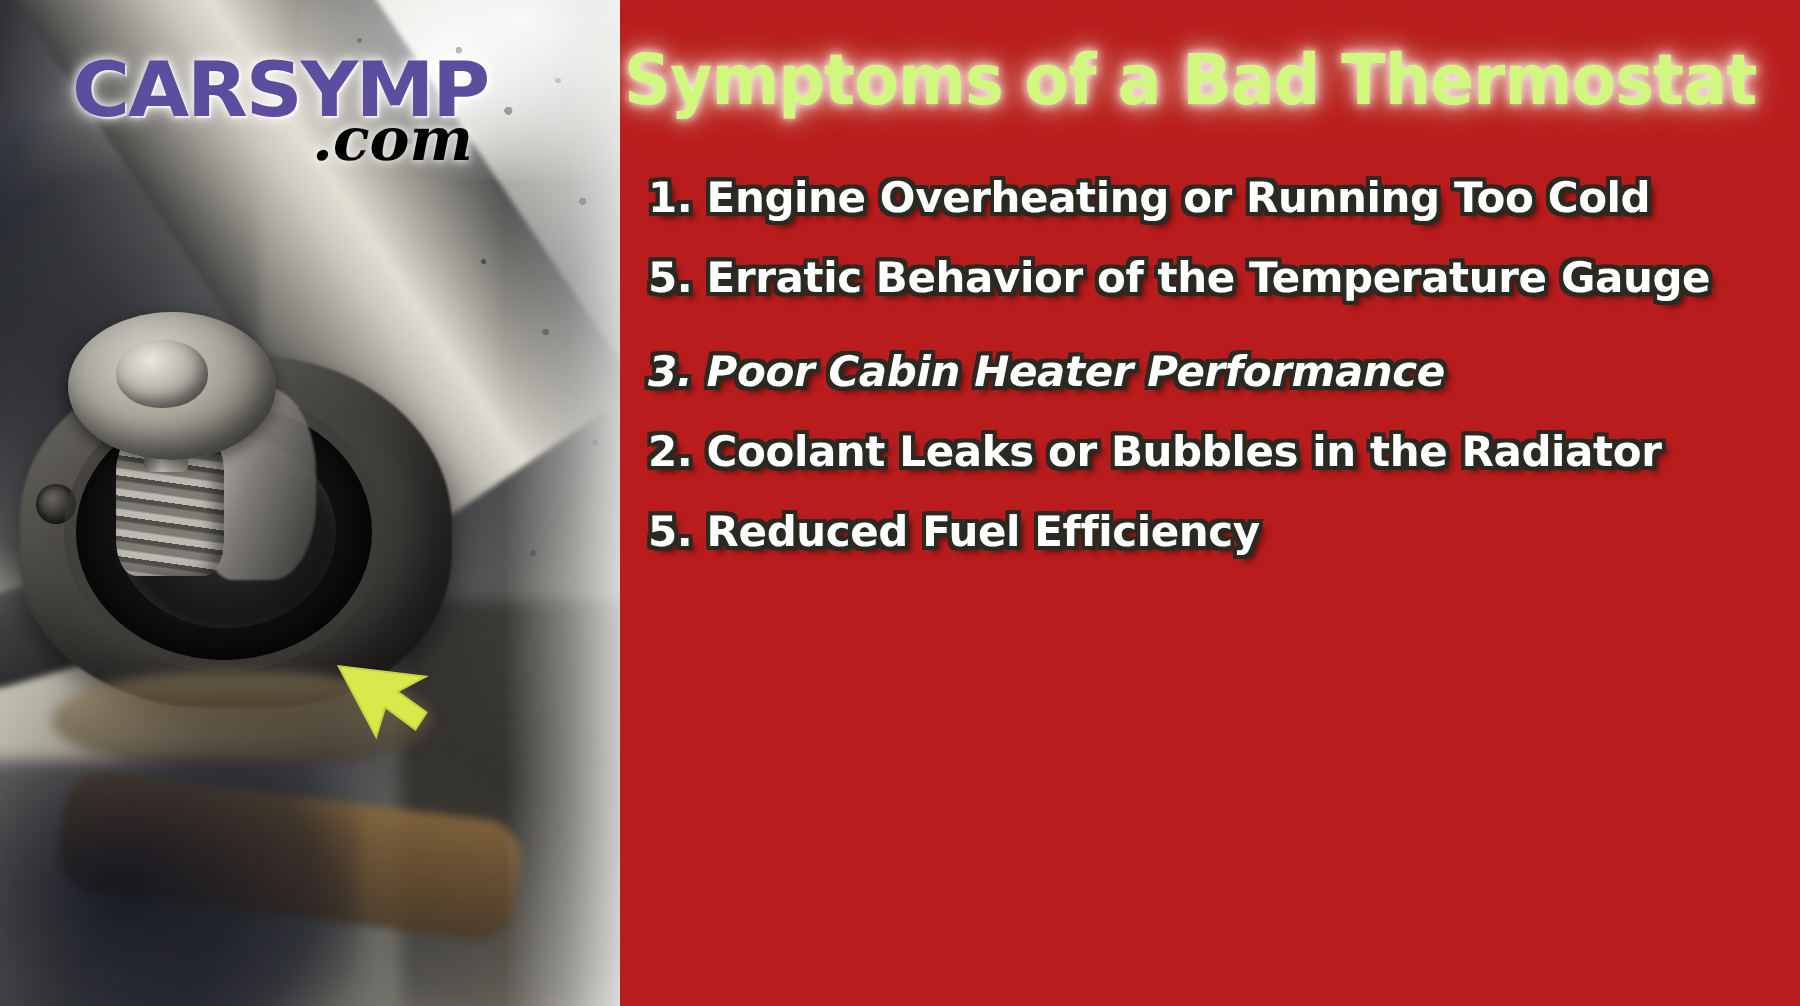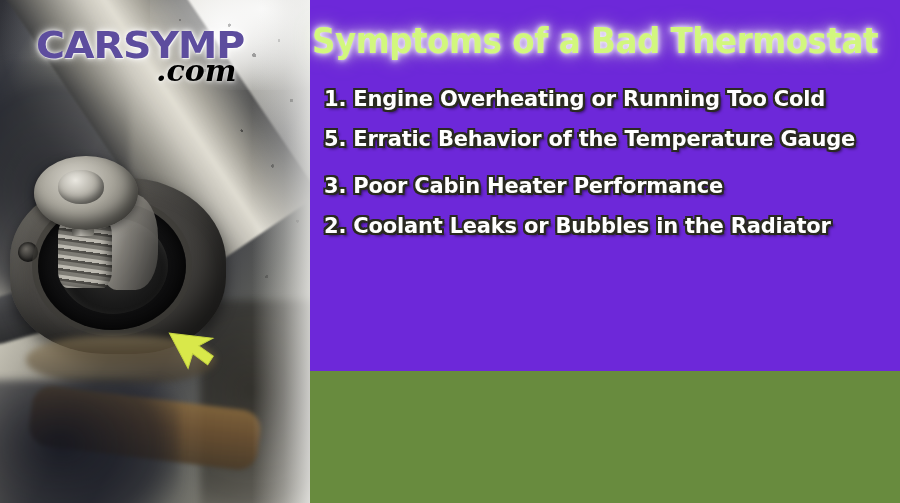--- a/index.html
+++ b/index.html
@@ -306,22 +306,22 @@
     color: #000000;
     text-shadow: 0 0 4px rgba(255,255,255,0.9), 0 0 8px rgba(255,255,255,0.7);
   }
 
   
   .content {
     position: absolute;
     left: 310px;
     top: 0;
     width: 590px;
-    height: 371px;
-    background: #6d28d9;
+    height: 503px;
+    background: #b91c1c;
   }
 
   .title {
     position: absolute;
     left: 2px;
     top: 24px;
     width: 586px;
     margin: 0;
     font-family: "DejaVu Sans", sans-serif;
     font-weight: 700;
@@ -355,21 +355,21 @@
     color: #ffffff;
     margin: 0 0 14px 0;
     letter-spacing: -0.2px;
     text-shadow:
       -2px 0 0 #2a2a22,  2px 0 0 #2a2a22,
        0 -2px 0 #2a2a22, 0 2px 0 #2a2a22,
       -2px -2px 0 #2a2a22, 2px -2px 0 #2a2a22,
       -2px 2px 0 #2a2a22,  2px 2px 0 #2a2a22,
        3px 3px 3px rgba(0,0,0,0.55);
   }
-  .symptom-item.gap-before { margin-top: 20px; }
+  .symptom-item.gap-before { margin-top: 20px; font-style: italic; }
 </style>
 </head>
 <body>
 
 <div id="infographic">
 
   <div class="photo-panel">
     <div class="photo-base"></div>
     <div class="shade-left"></div>
     <div class="pipe"></div>
@@ -408,17 +408,18 @@
 
   <div class="content">
 
     <h1 class="title">Symptoms of a Bad Thermostat</h1>
 
     <ul class="symptom-list">
       <li class="symptom-item">1. Engine Overheating or Running Too Cold</li>
       <li class="symptom-item">5. Erratic Behavior of the Temperature Gauge</li>
       <li class="symptom-item gap-before">3. Poor Cabin Heater Performance</li>
       <li class="symptom-item">2. Coolant Leaks or Bubbles in the Radiator</li>
+      <li class="symptom-item">5. Reduced Fuel Efficiency</li>
     </ul>
 
   </div>
 
 </div>
 
 </body></html>

